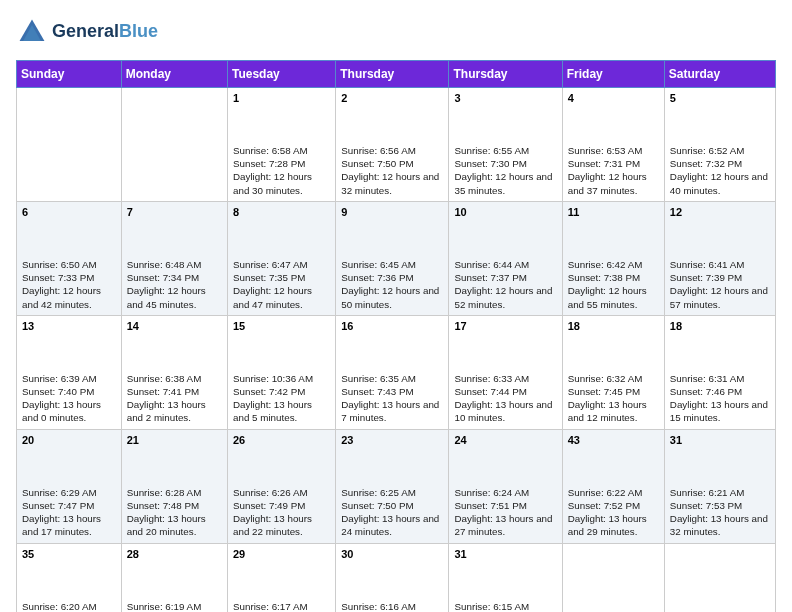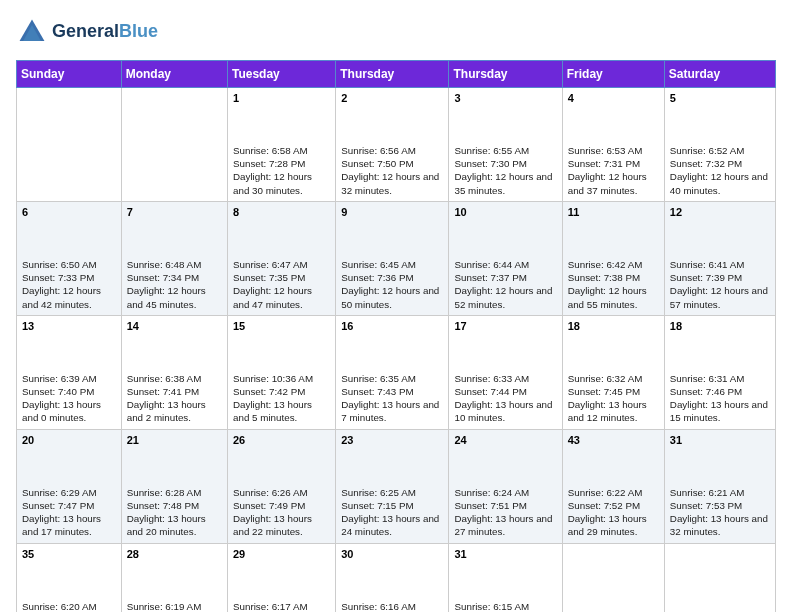--- a/index.html
+++ b/index.html
@@ -276,21 +276,21 @@
         <td>
           <div class="day-num">26</div>
           <div class="day-detail">Sunrise: 6:26 AM
 Sunset: 7:49 PM
 Daylight: 13 hours
 and 22 minutes.</div>
         </td>
         <td>
           <div class="day-num">23</div>
           <div class="day-detail">Sunrise: 6:25 AM
-Sunset: 7:15 PM
+Sunset: 7:50 PM
 Daylight: 13 hours
 and 24 minutes.</div>
         </td>
         <td>
           <div class="day-num">24</div>
           <div class="day-detail">Sunrise: 6:24 AM
 Sunset: 7:51 PM
 Daylight: 13 hours
 and 27 minutes.</div>
         </td>

